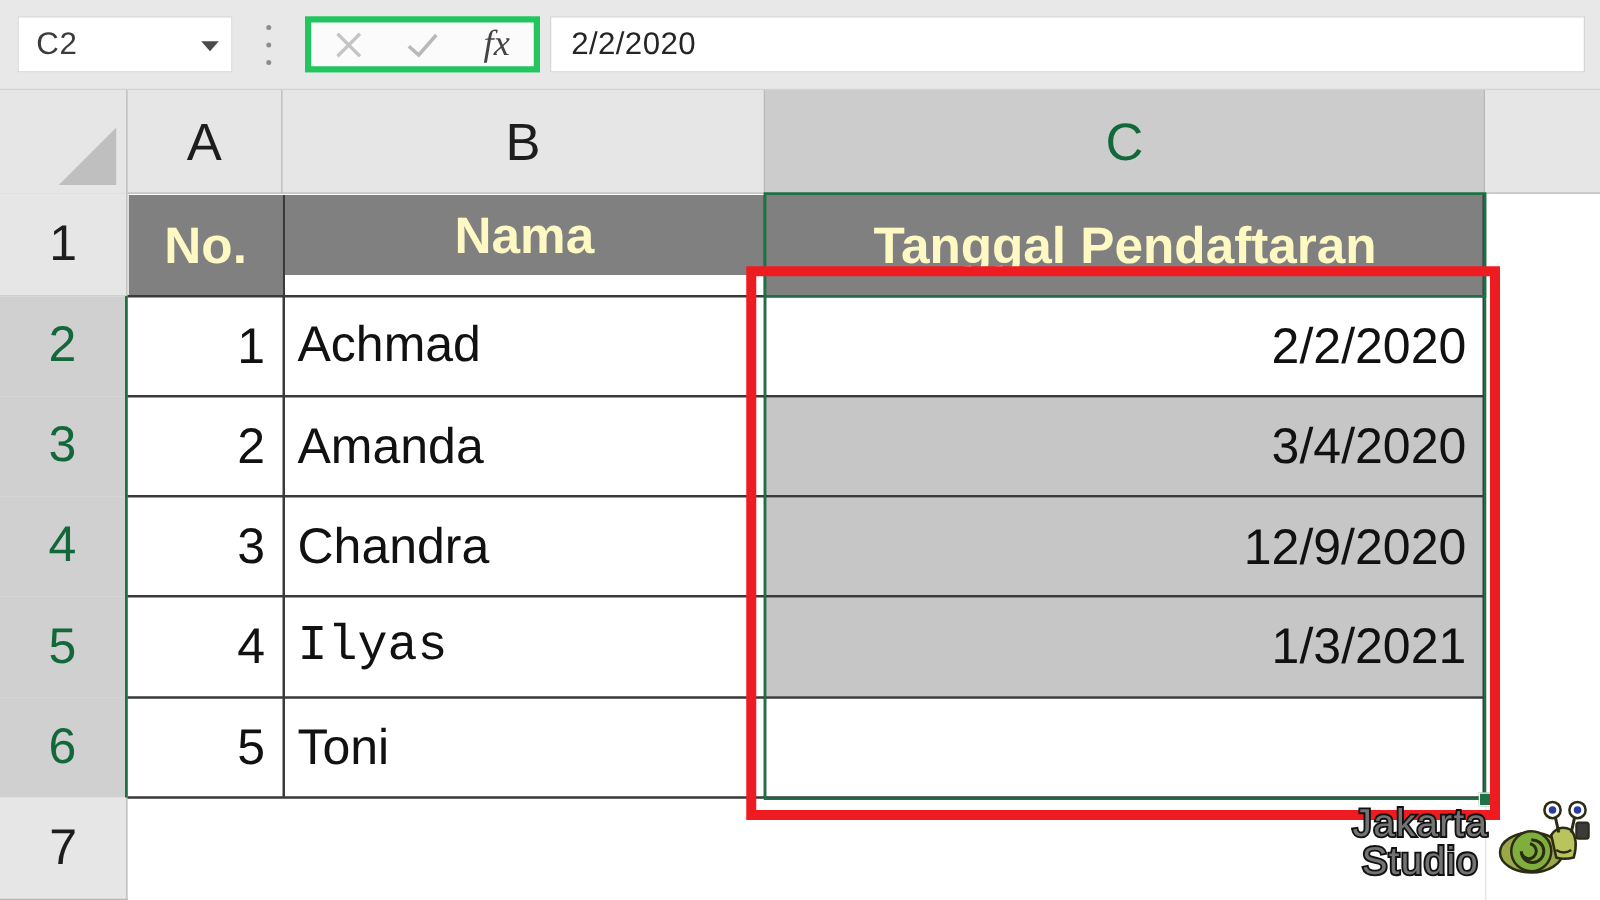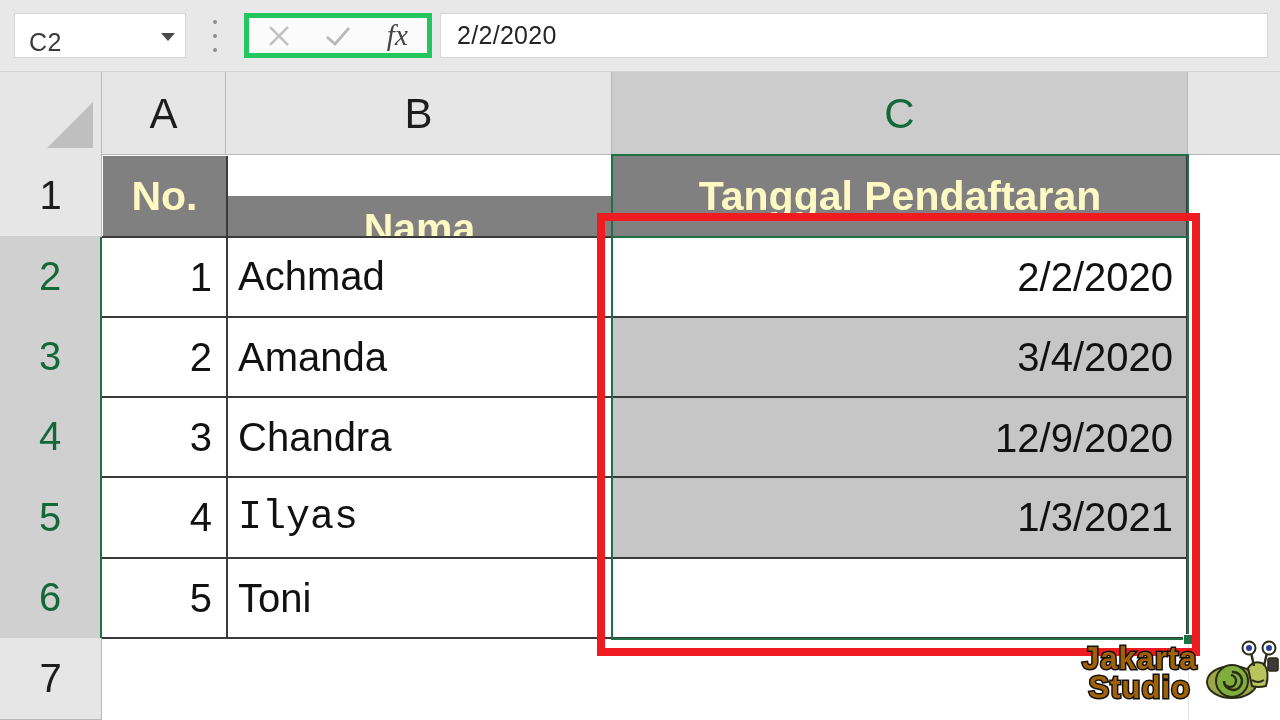--- a/index.html
+++ b/index.html
@@ -13,21 +13,21 @@
 
   
   .formula-strip {
     position: absolute; left:0; top:0; width:1280px; height:72px;
     background:#e8e8e8;
     border-bottom:1px solid #d2d2d2;
   }
   .name-box {
     position:absolute; left:14px; top:13px; width:172px; height:45px;
     background:#ffffff; border:1px solid #d6d6d6;
-    display:flex; align-items:flex-end;
+    display:flex; align-items:center;
   }
   .name-box-text {
     flex:1; padding-left:14px; font-size:25px; color:#3b3b3b;
     letter-spacing:.5px;
   }
   .name-box-arrow {
     width:34px; height:100%; display:flex; align-items:center; justify-content:center;
   }
   .name-box-arrow svg { display:block; }
 
@@ -129,22 +129,22 @@
 
   
   .red-rect {
     position:absolute; border:8px solid #ee1c20; pointer-events:none;
   }
 
   
   .watermark { position:absolute; display:flex; align-items:center; }
   .wm-text {
     display:flex; flex-direction:column; align-items:center; line-height:.95;
-    font-weight:bold; font-size:31px; letter-spacing:1px;
-    color:#a16207;
+    font-weight:normal; font-size:31px; letter-spacing:1px;
+    color:#737373;
     -webkit-text-stroke:3px #111;
     paint-order: stroke fill;
   }
   .wm-snail { margin-left:6px; }
 </style>
 </head>
 <body>
 
 <div id="app">
 
@@ -225,21 +225,21 @@
     <div class="rowhead sel" style="top:486px; height:80px;">
       <span>6</span>
     </div>
     <div class="rowhead" style="top:566px; height:82px; border-bottom:1px solid #b8b8b8;">
       <span>7</span>
     </div>
 
     <div class="cell hdr" style="left:103px; top:84px; width:123px; height:81px;">
       <span>No.</span>
     </div>
-    <div class="cell hdr" style="left:227px; top:84px; width:385px; height:64px;margin-top:40px;">
+    <div class="cell hdr" style="left:227px; top:84px; width:385px; height:64px;">
       <span>Nama</span>
     </div>
     <div class="cell hdr" style="left:613px; top:84px; width:574px; height:81px;">
       <span>Tanggal Pendaftaran</span>
     </div>
 
     <div class="cell rightal" style="left:103px; top:166px; width:123px; height:78px;">
       <span>1</span>
     </div>
     <div class="cell leftal" style="left:228px; top:166px; width:384px; height:76px;">

